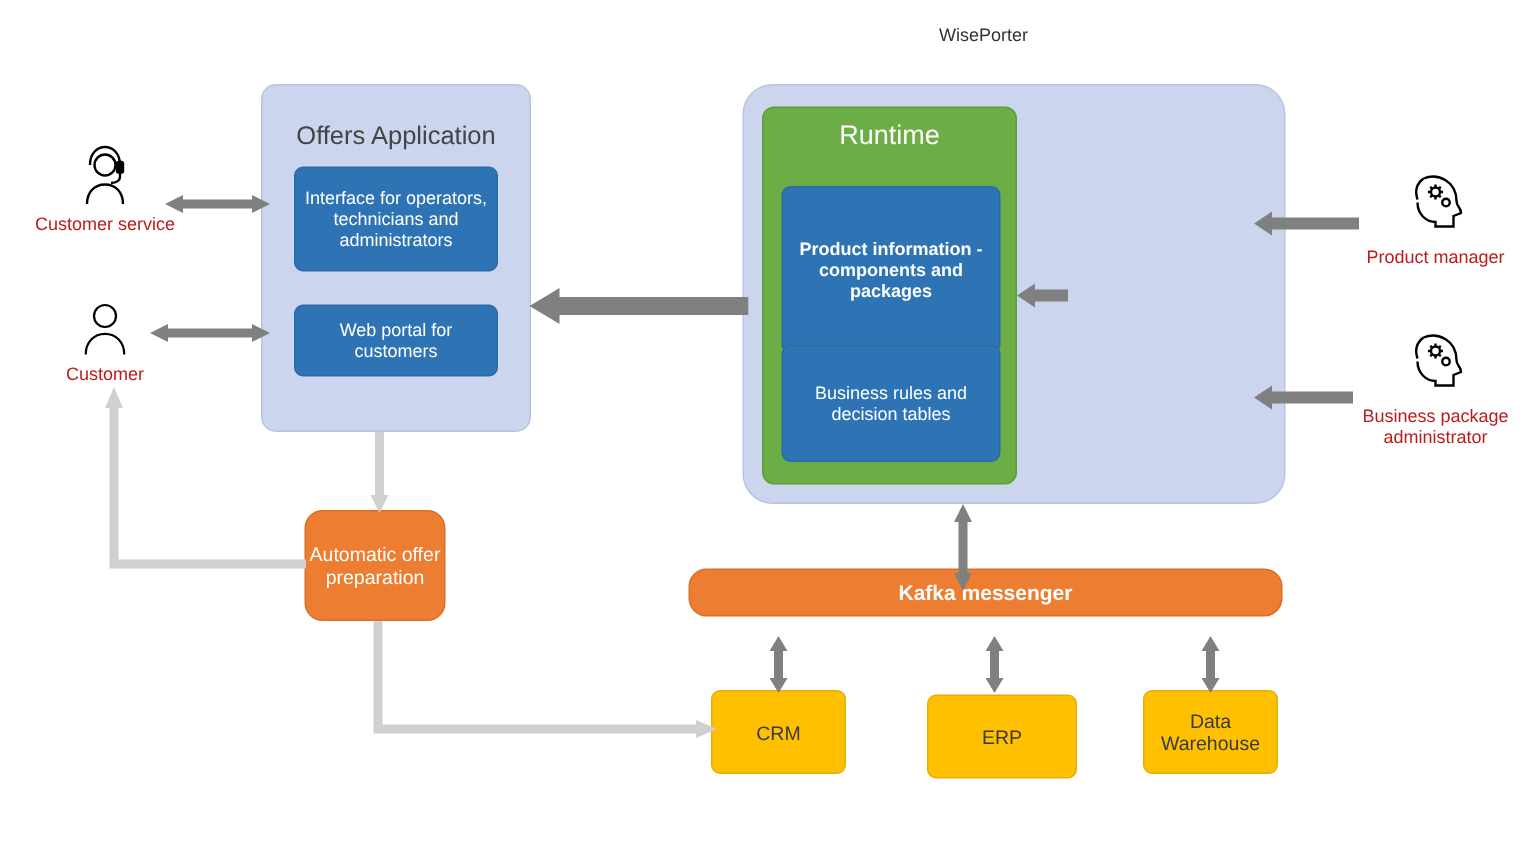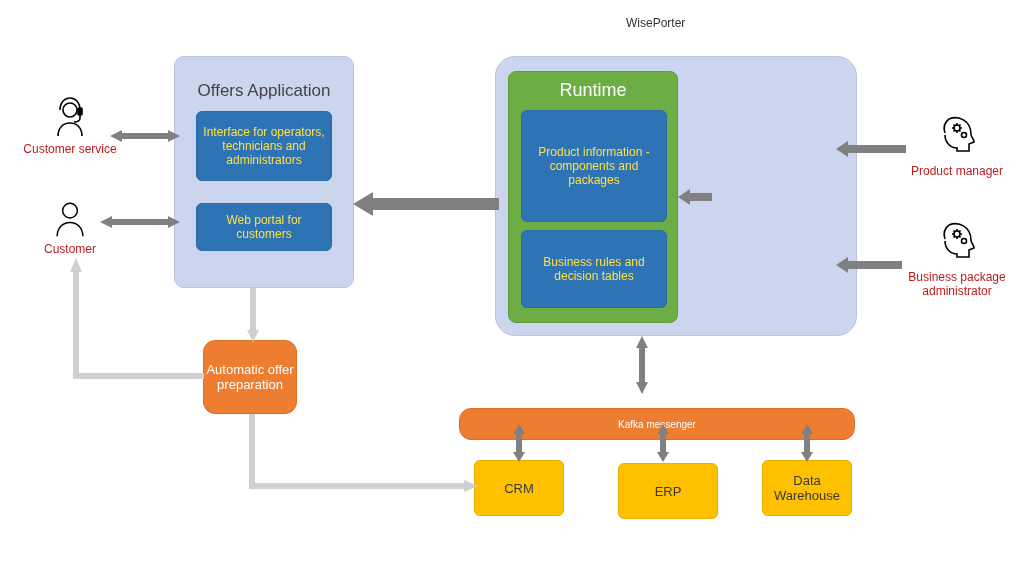--- a/index.html
+++ b/index.html
@@ -9,21 +9,21 @@
 
   
   .offers-container {
     position: absolute; left: 174px; top: 56px; width: 180px; height: 232px;
     background: #CBD5ED; border: 1px solid #b9c4e0; border-radius: 10px;
     padding: 21px; text-align: center;
   }
   .offers-title { font-size: 17px; color: #444; margin: 4px 0 10px 0; line-height: 1.1; }
 
   .blue-box {
-    background: #2E74B5; color: #fde047; border: 1px solid #2a6aa8;
+    background: #2E74B5; color: #ffffff; border: 1px solid #2a6aa8;
     border-radius: 6px; font-size: 12px; display: flex;
     align-items: center; justify-content: center; text-align: center;
     padding: 6px;
   }
 
   
   .wp-container {
     position: absolute; left: 495px; top: 56px; width: 362px; height: 280px;
     background: #CBD5ED; border: 1px solid #b9c4e0; border-radius: 20px;
   }
@@ -59,29 +59,29 @@
 <div class="offers-container">
   <div class="offers-title">Offers Application</div>
   <div class="blue-box" style="height:70px; margin-bottom:22px;">Interface for operators, technicians and administrators</div>
   <div class="blue-box" style="height:48px;">Web portal for customers</div>
 </div>
 
 <div class="wp-container">
 
   <div class="green-panel" style="left:12px; top:14px; width:170px; height:252px;">
     <div class="green-title">Runtime</div>
-    <div class="blue-box" style="position:absolute; left:12px; top:38px; width:146px; height:112px;">Product information - components and packages</div>
+    <div class="blue-box" style="position:absolute; left:12px; top:52px; width:146px; height:112px;font-weight:bold;">Product information - components and packages</div>
     <div class="blue-box" style="position:absolute; left:12px; top:158px; width:146px; height:78px;">Business rules and decision tables</div>
   </div>
 
 </div>
 
 <div class="orange-box" style="left:203px; top:340px; width:94px; height:74px;">Automatic offer preparation</div>
 
-<div class="orange-box" style="left:459px; top:408px; width:396px; height:32px; font-size:10px;">Kafka messenger</div>
+<div class="orange-box" style="left:459px; top:379px; width:396px; height:32px; font-size:14px;font-weight:bold;">Kafka messenger</div>
 
 <div class="yellow-box" style="left:474px; top:460px; width:90px; height:56px;">CRM</div>
 <div class="yellow-box" style="left:618px; top:463px; width:100px; height:56px;">ERP</div>
 <div class="yellow-box" style="left:762px; top:460px; width:90px; height:56px;">Data Warehouse</div>
 
 <div class="actor" style="left:22px; top:92px; width:96px;">
   <span>
     <svg width="48" height="48" viewBox="0 0 48 48" fill="none" stroke="#000" stroke-width="1.6">
       <circle cx="24" cy="18" r="7"></circle>
       <path d="M12 44c0-8 5-13 12-13s12 5 12 13"></path>

